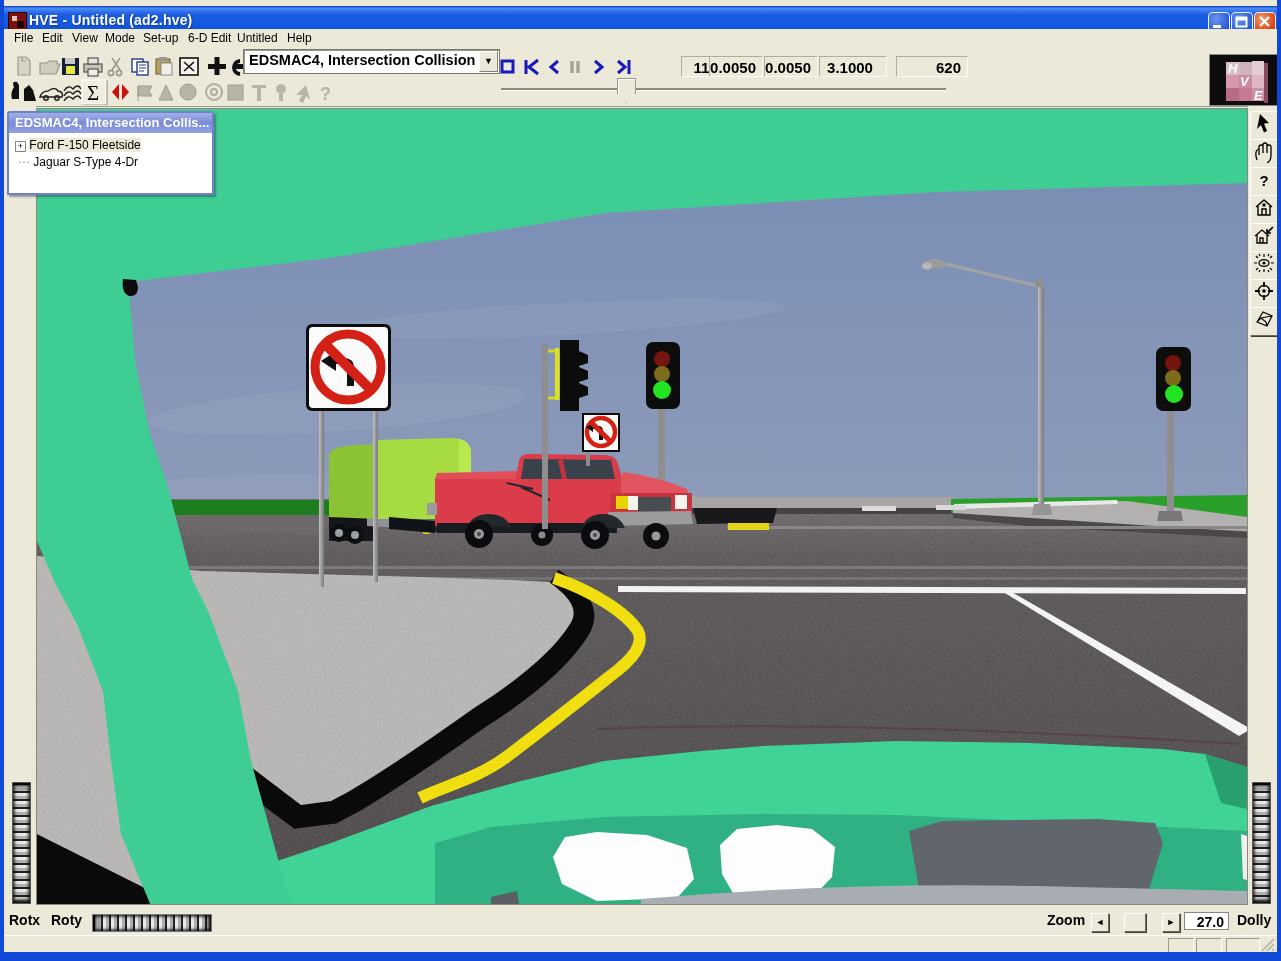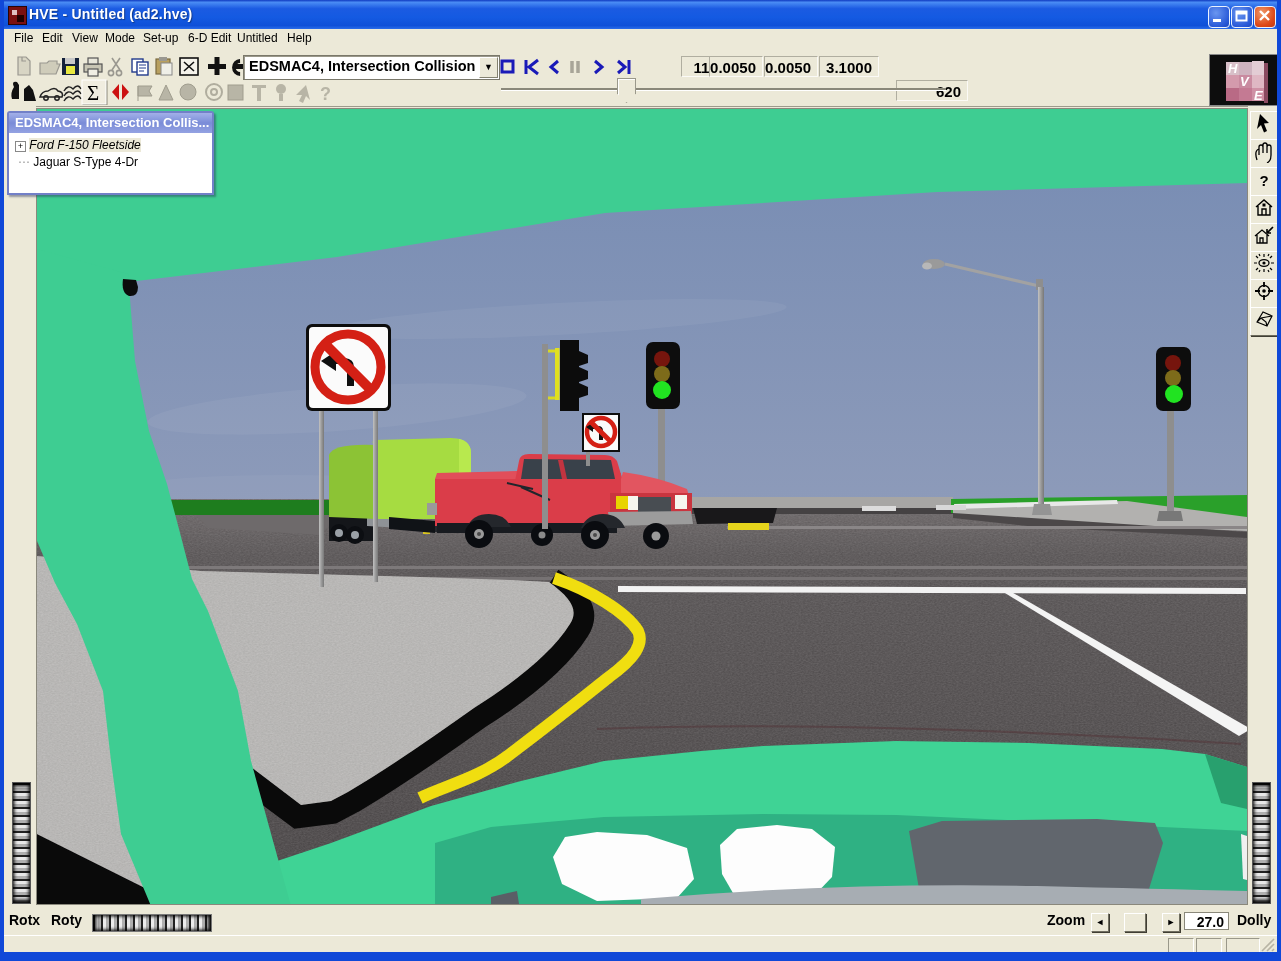--- a/index.html
+++ b/index.html
@@ -4,21 +4,21 @@
 <style>
   html,body{margin:0;padding:0;}
   body{width:1281px;height:961px;overflow:hidden;position:relative;
        font-family:"Liberation Sans", sans-serif;background:#ece9d8;}
   #win{position:absolute;left:0;top:0;width:1281px;height:961px;}
   
   #bordL{position:absolute;left:0;top:0;width:4px;height:961px;background:#1048d8;}
   #bordR{position:absolute;left:1277px;top:0;width:4px;height:961px;background:#1048d8;}
   #bordB{position:absolute;left:0;top:952px;width:1281px;height:9px;background:#1048d8;}
   
-  #title{position:absolute;left:0;top:0;width:1281px;height:29px;
+  #title{position:absolute;left:0;top:6px;width:1281px;height:29px;
     background:linear-gradient(180deg,#0f3ac0 0%,#4a8cf4 8%,#1b5be2 30%,#145ae2 60%,#0f50d8 88%,#2a6cea 100%);}
   #title .txt{position:absolute;left:29px;top:6px;color:#fff;font-weight:bold;font-size:14px;
     text-shadow:1px 1px 1px #123a8a;letter-spacing:0.2px;}
   #appicon{position:absolute;left:8px;top:6px;width:17px;height:17px;background:#7a1010;
     border:1px solid #2a0505;}
   #appicon i{position:absolute;left:3px;top:3px;width:5px;height:5px;background:#e0c0c0;}
   #appicon b{position:absolute;right:2px;bottom:2px;width:7px;height:7px;background:#200000;}
   .tbtn{position:absolute;top:6px;width:20px;height:20px;border-radius:4px;
     border:1px solid #eaf2ff;color:#fff;font-weight:bold;text-align:center;}
   #bmin{left:1208px;background:radial-gradient(circle at 35% 30%,#6a96f0,#2a5ad8 70%,#1c46c0);}
@@ -28,21 +28,21 @@
   #menubar{position:absolute;left:4px;top:29px;width:1273px;height:20px;background:#ece9d8;
     font-size:12px;color:#000;}
   #menubar span{position:absolute;top:2px;}
   
   #toolbar{position:absolute;left:4px;top:49px;width:1273px;height:57px;background:#ece9d8;
     border-bottom:1px solid #9c9a8c;}
   .fld{position:absolute;top:7px;height:21px;background:#ece9d8;border:1px solid #b0aea0;
     border-bottom-color:#fbfaf6;border-right-color:#fbfaf6;
     font-size:15px;font-weight:bold;text-align:right;line-height:21px;padding-right:6px;box-sizing:border-box;}
   
-  #combo{position:absolute;left:239px;top:6px;width:255px;height:23px;background:#fff;
+  #combo{position:absolute;left:239px;top:0;width:255px;height:23px;background:#fff;
     border:1px solid #7a786a;box-shadow:inset 1px 1px 0 #9a988a;}
   #combo .ct{position:absolute;left:5px;top:2px;font-size:14.5px;font-weight:bold;}
   #combo .arr{position:absolute;right:1px;top:1px;width:17px;height:19px;background:#ece9d8;
     border:1px solid #fff;border-right-color:#848270;border-bottom-color:#848270;
     font-size:9px;text-align:center;line-height:19px;}
   
   #scene{position:absolute;left:36px;top:108px;width:1212px;height:797px;border:1px solid #8a887c;
     box-sizing:border-box;}
   #leftstrip{position:absolute;left:4px;top:106px;width:32px;height:799px;background:#ece9d8;}
   #rightstrip{position:absolute;left:1248px;top:106px;width:29px;height:799px;background:#ece9d8;}
@@ -215,22 +215,22 @@
           <path d="M119,4 l7,6 -7,6 M130,3 v14"></path>
         </g>
         <g stroke="#a8a598" stroke-width="3.5">
             <path d="M73,4 v12 M79,4 v12"></path>
           </g>
       </svg>
     </div>
     <div class="fld" style="left:631px;width:73px;margin-left:46px;">11.3000</div>
     <div class="fld" style="left:705px;width:54px;">0.0050</div>
     <div class="fld" style="left:760px;width:54px;">0.0050</div>
-    <div class="fld" style="left:815px;width:60px;">3.1000</div>
-    <div class="fld" style="left:892px;width:72px;margin-top:24px;">620</div>
+    <div class="fld" style="left:815px;width:68px;text-align:center;">3.1000</div>
+    <div class="fld" style="left:892px;width:72px;">620</div>
     <div style="position:absolute;left:497px;top:39px;width:445px;height:2px;background:#8a887a;border-bottom:1px solid #fff;"></div>
     <div style="position:absolute;left:613px;top:29px;width:17px;height:23px;background:#ece9d8;border:1px solid #9a988a;clip-path:polygon(0 0,100% 0,100% 62%,50% 100%,0 62%);box-shadow:inset 1px 1px 0 #fff;"></div>
     <div style="position:absolute;left:1205px;top:5px;width:67px;height:50px;background:#0d0d0d;border:1px solid #888;">
       <svg width="69" height="51" viewBox="0 0 69 51">
         <rect x="16" y="7" width="13" height="13" fill="#d8bfc8"></rect>
           <rect x="29" y="7" width="13" height="13" fill="#cfb3bf"></rect>
           <rect x="42" y="6" width="12" height="14" fill="#e3ccd4"></rect>
         <rect x="16" y="20" width="13" height="13" fill="#d49aac"></rect>
           <rect x="29" y="20" width="13" height="13" fill="#c98ba0"></rect>
           <rect x="42" y="20" width="12" height="13" fill="#dfb7c3"></rect>
@@ -450,21 +450,21 @@
           <circle cx="11" cy="11" r="1.8" fill="#000"></circle>
           <path d="M11,2 V7 M11,15 V20 M2,11 H7 M15,11 H20" stroke="#000" stroke-width="1.8"></path>
         </svg></div>
     <div class="rbtn" style="top:307px;"><svg width="22" height="23" viewBox="0 0 22 23">
           <path d="M4,14 L10,4 L19,8 L14,18 Z M4,14 L8,10 L19,8 M8,10 L13,14 L14,18" stroke="#000" stroke-width="1.2" fill="none"></path>
         </svg></div>
     <div class="vwheel" style="left:1252px;top:782px;"></div>
   </div>
   <div id="tree">
     <div class="th">EDSMAC4, Intersection Collis...</div>
-    <div class="ti" style="left:6px;top:25px;font-style:italic;"><span style="display:inline-block;width:9px;height:9px;border:1px solid #888;font-size:9px;line-height:8px;text-align:center;background:#fff;">+</span>&nbsp;<span style="background:#ece9d8;">Ford F-150 Fleetside</span></div>
+    <div class="ti" style="left:6px;top:25px;"><span style="display:inline-block;width:9px;height:9px;border:1px solid #888;font-size:9px;line-height:8px;text-align:center;background:#fff;">+</span>&nbsp;<span style="background:#ece9d8;">Ford F-150 Fleetside</span></div>
     <div class="ti" style="left:9px;top:42px;color:#000;"><span style="color:#999;">⋯</span>&nbsp;Jaguar S-Type 4-Dr</div>
   </div>
   <div id="botbar">
     <span style="position:absolute;left:5px;top:7px;">Rotx</span>
     <span style="position:absolute;left:47px;top:7px;">Roty</span>
     <div id="hwheel"></div>
     <span style="position:absolute;left:1043px;top:7px;">Zoom</span>
     <div class="abtn" style="left:1087px;">◄</div>
     <div class="abtn" style="left:1120px;width:20px;"></div>
     <div class="abtn" style="left:1158px;">►</div>

